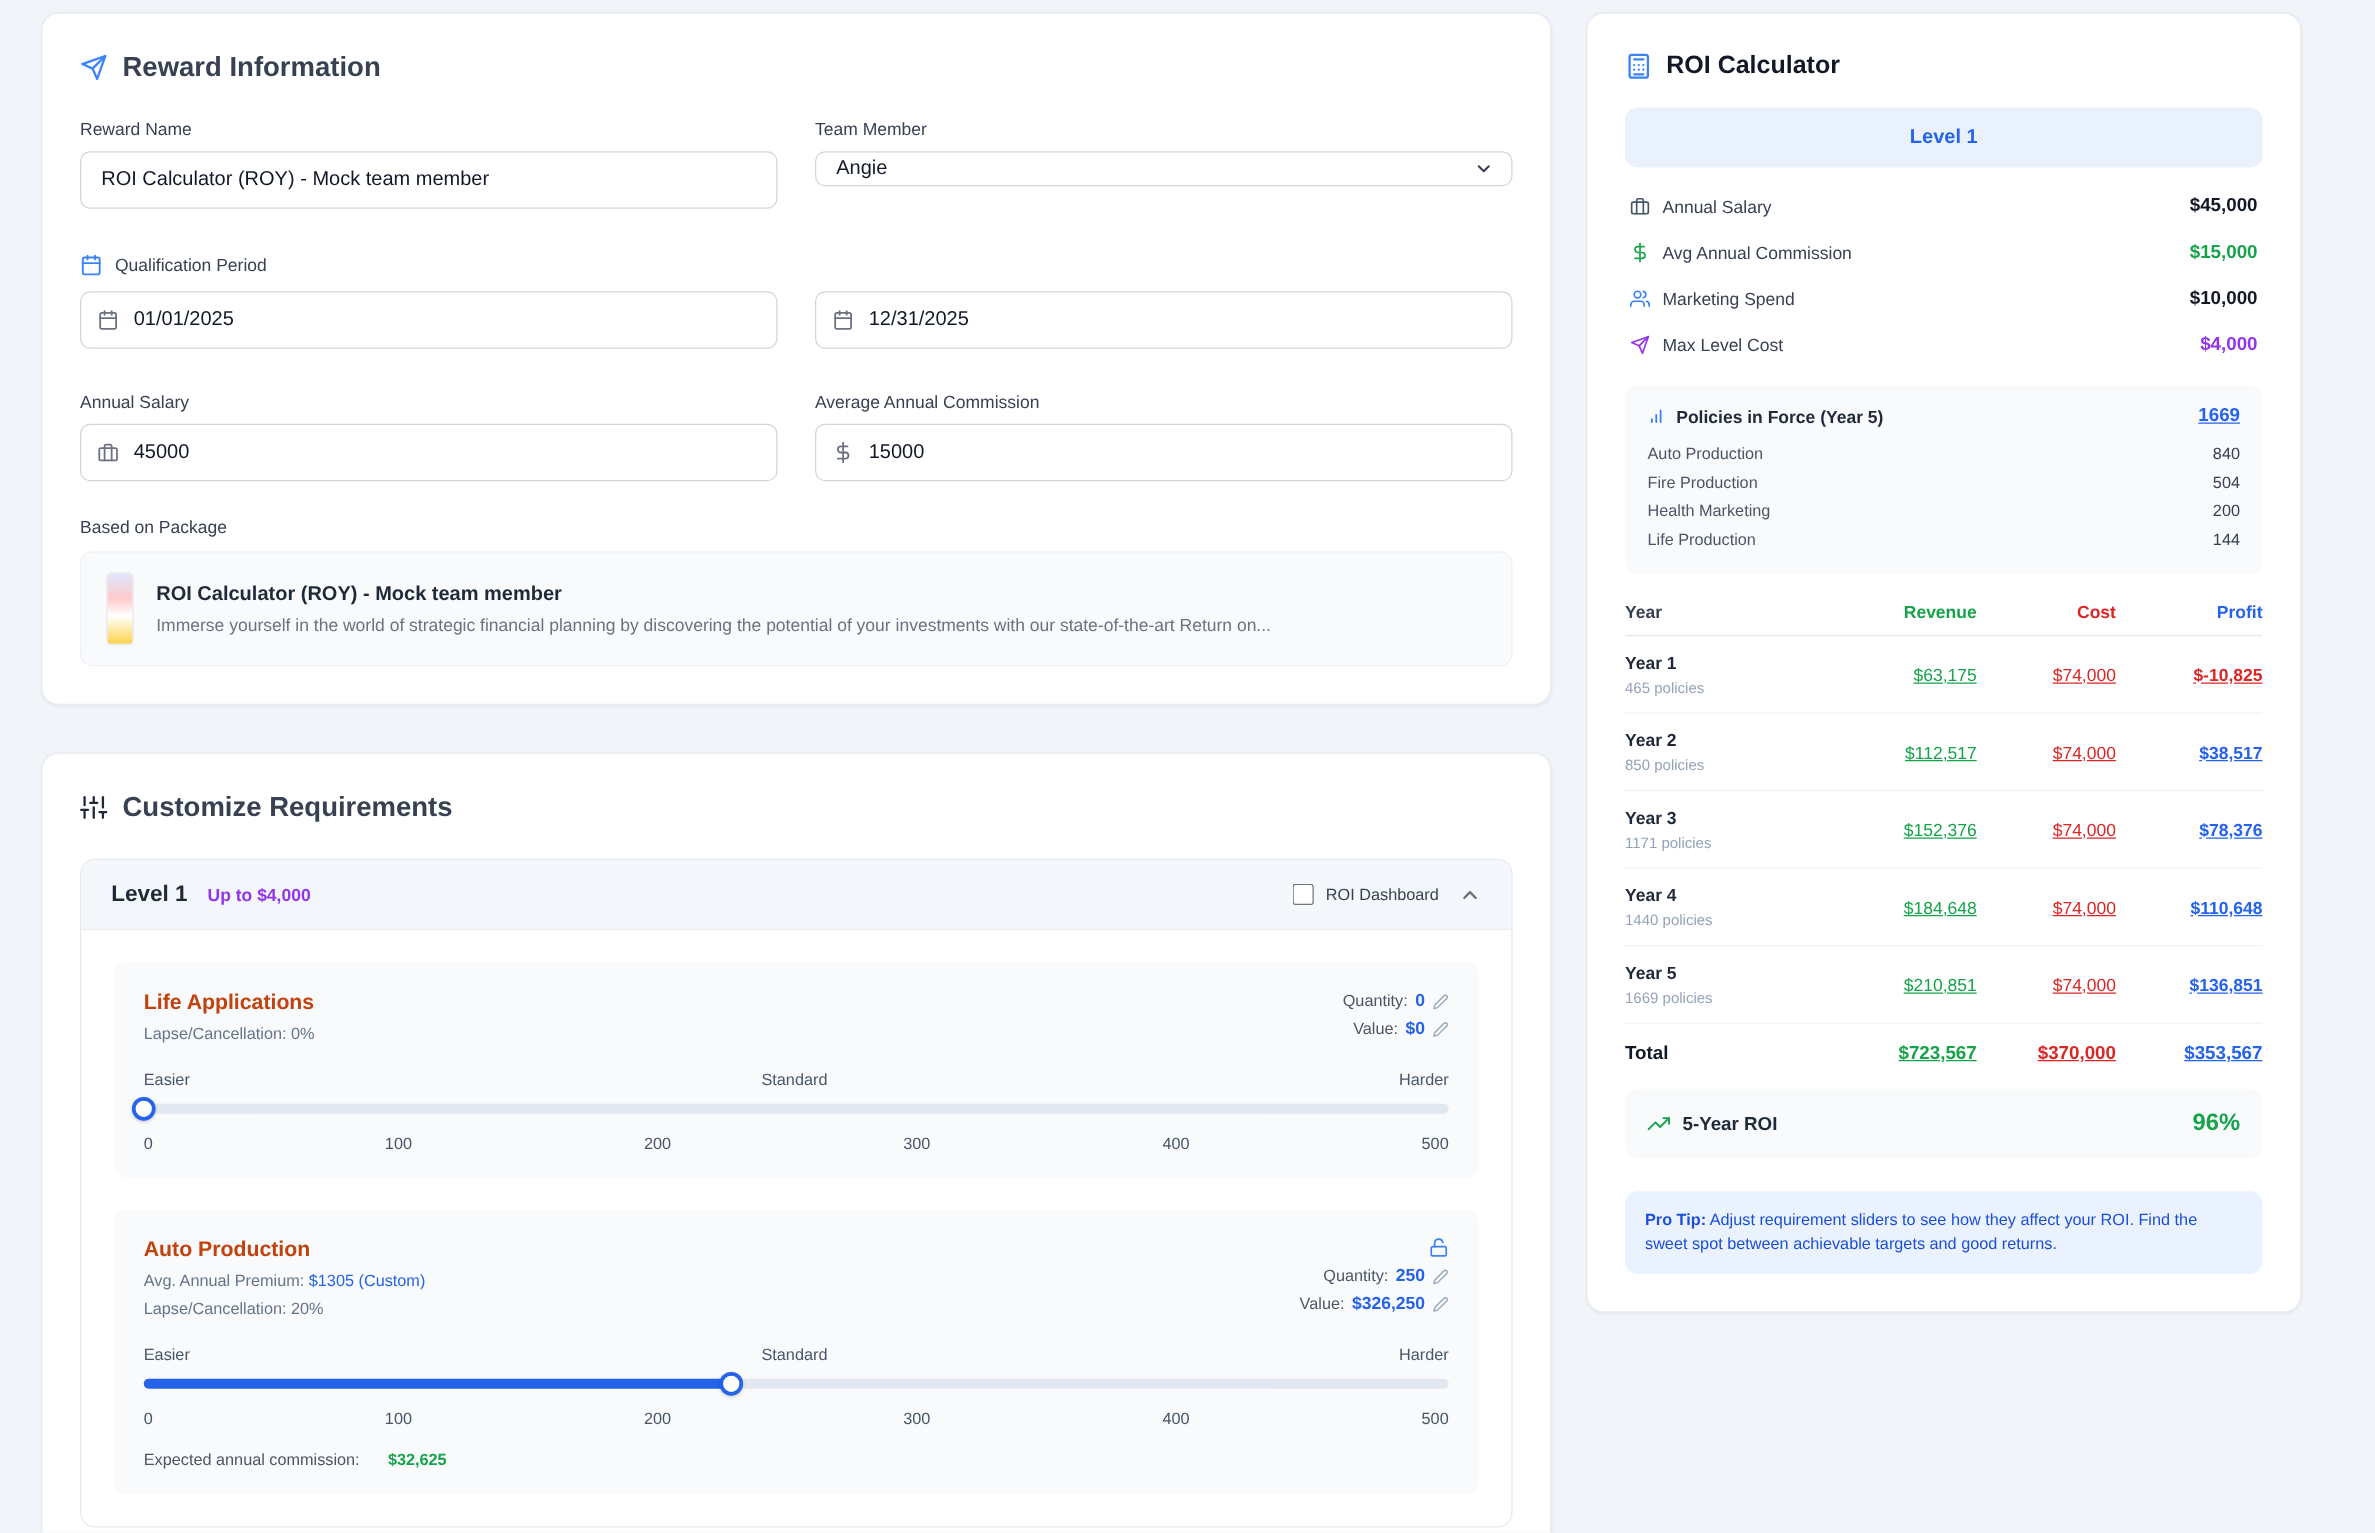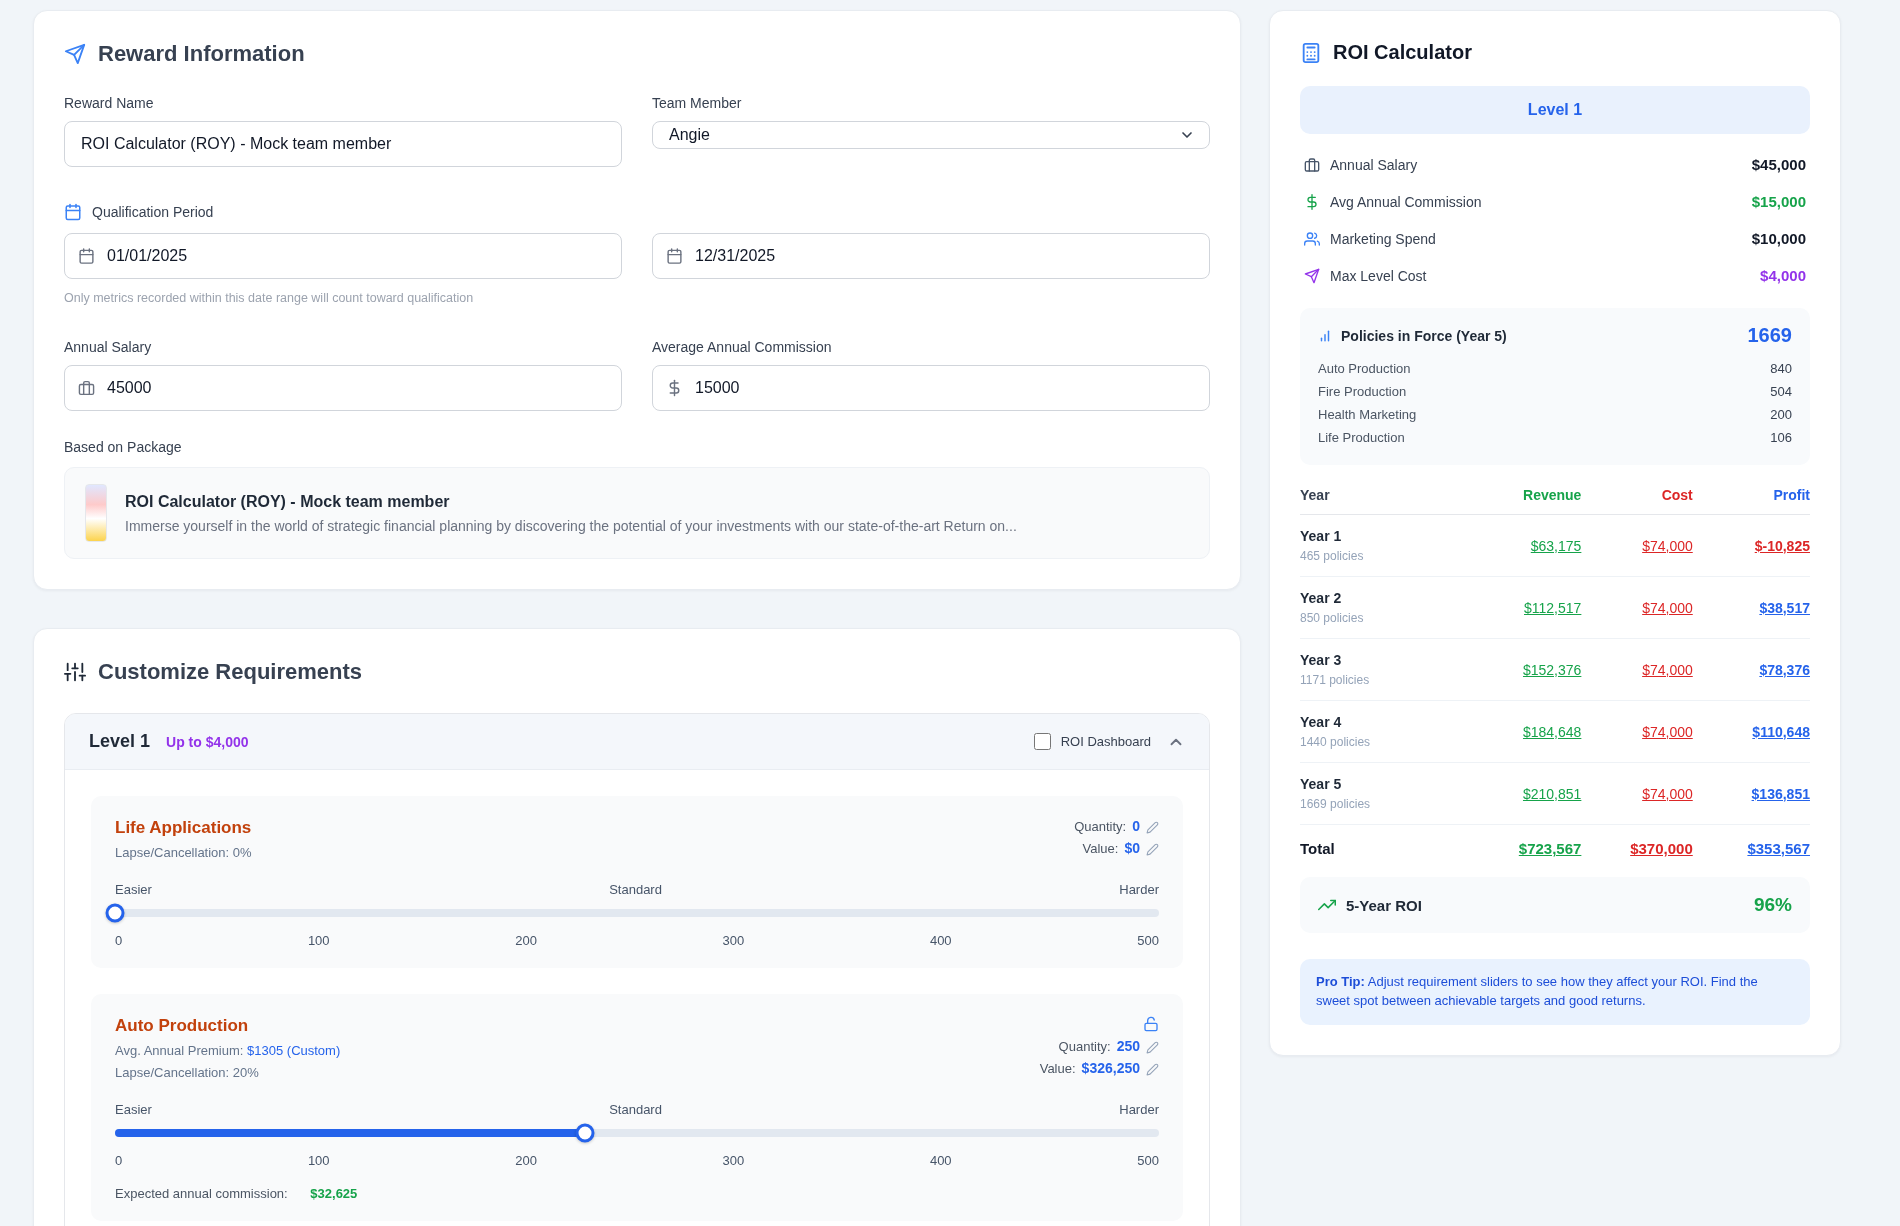--- a/index.html
+++ b/index.html
@@ -127,21 +127,21 @@
   }
   .stat-row { display:flex; align-items:center; gap:10px; padding:10px 4px; }
   .stat-row .lbl { font-size:14px; color:#374151; }
   .stat-row .val { margin-left:auto; font-size:15px; font-weight:700; }
   .v-dark { color:#111827; } .v-green { color:#16a34a; } .v-purple { color:#9333ea; }
   .v-red { color:#dc2626; } .v-blue { color:#2563eb; }
 
   .policies-box { margin-top:14px; background:#f8fafc; border-radius:10px; padding:16px 18px; }
   .policies-head { display:flex; align-items:center; gap:9px; }
   .policies-head .t { font-size:14px; font-weight:700; color:#1f2937; }
-  .policies-head .total { margin-left:auto; font-size:20px; font-weight:700; color:#2563eb; }
+  .policies-head .total { margin-left:auto; font-size:15px; font-weight:700; color:#2563eb;text-decoration:underline; }
   .policy-item { display:flex; justify-content:space-between; font-size:13px; padding:4px 0; }
   .policy-item .n { color:#4b5563; }
   .policy-item .v { color:#374151; }
   .policies-list { margin-top:10px; }
 
   .roi-table { margin-top:22px; }
   .t-row { display:grid; grid-template-columns:1.25fr 1.15fr 0.95fr 1fr; align-items:center; }
   .t-head { font-size:14px; font-weight:600; padding-bottom:11px; border-bottom:1px solid #e5e7eb; }
   .t-head .h-year { color:#374151; }
   .t-head .h-rev { color:#16a34a; text-align:right; }
@@ -230,21 +230,20 @@
           <svg viewBox="0 0 24 24" fill="none" stroke="currentColor" stroke-width="2" stroke-linecap="round" stroke-linejoin="round">
               <rect x="3" y="4" width="18" height="18" rx="2"></rect>
               <line x1="16" y1="2" x2="16" y2="6"></line>
               <line x1="8" y1="2" x2="8" y2="6"></line>
               <line x1="3" y1="10" x2="21" y2="10"></line>
             </svg>
         </span>
         <input class="text-input has-icon" type="text" value="12/31/2025" style="">
       </div>
     </div>
-    <p class="note">Only metrics recorded within this date range will count toward qualification</p>
 
     <div class="grid2 mt34">
       <div class="field">
         <label>Annual Salary</label>
         <div class="input-wrap">
           <span class="in-icon ic">
             <svg viewBox="0 0 24 24" fill="none" stroke="currentColor" stroke-width="2" stroke-linecap="round" stroke-linejoin="round">
                 <rect x="2" y="7" width="20" height="14" rx="2"></rect>
                 <path d="M16 21V5a2 2 0 0 0-2-2h-4a2 2 0 0 0-2 2v16"></path>
               </svg>
@@ -511,21 +510,21 @@
         <div class="policy-item">
           <span class="n">Fire Production</span>
           <span class="v">504</span>
         </div>
         <div class="policy-item">
           <span class="n">Health Marketing</span>
           <span class="v">200</span>
         </div>
         <div class="policy-item">
           <span class="n">Life Production</span>
-          <span class="v">106</span>
+          <span class="v">144</span>
         </div>
       </div>
     </div>
 
     <div class="roi-table">
       <div class="t-row t-head">
         <span class="h-year">Year</span>
         <span class="h-rev">Revenue</span>
         <span class="h-cost">Cost</span>
         <span class="h-profit">Profit</span>

